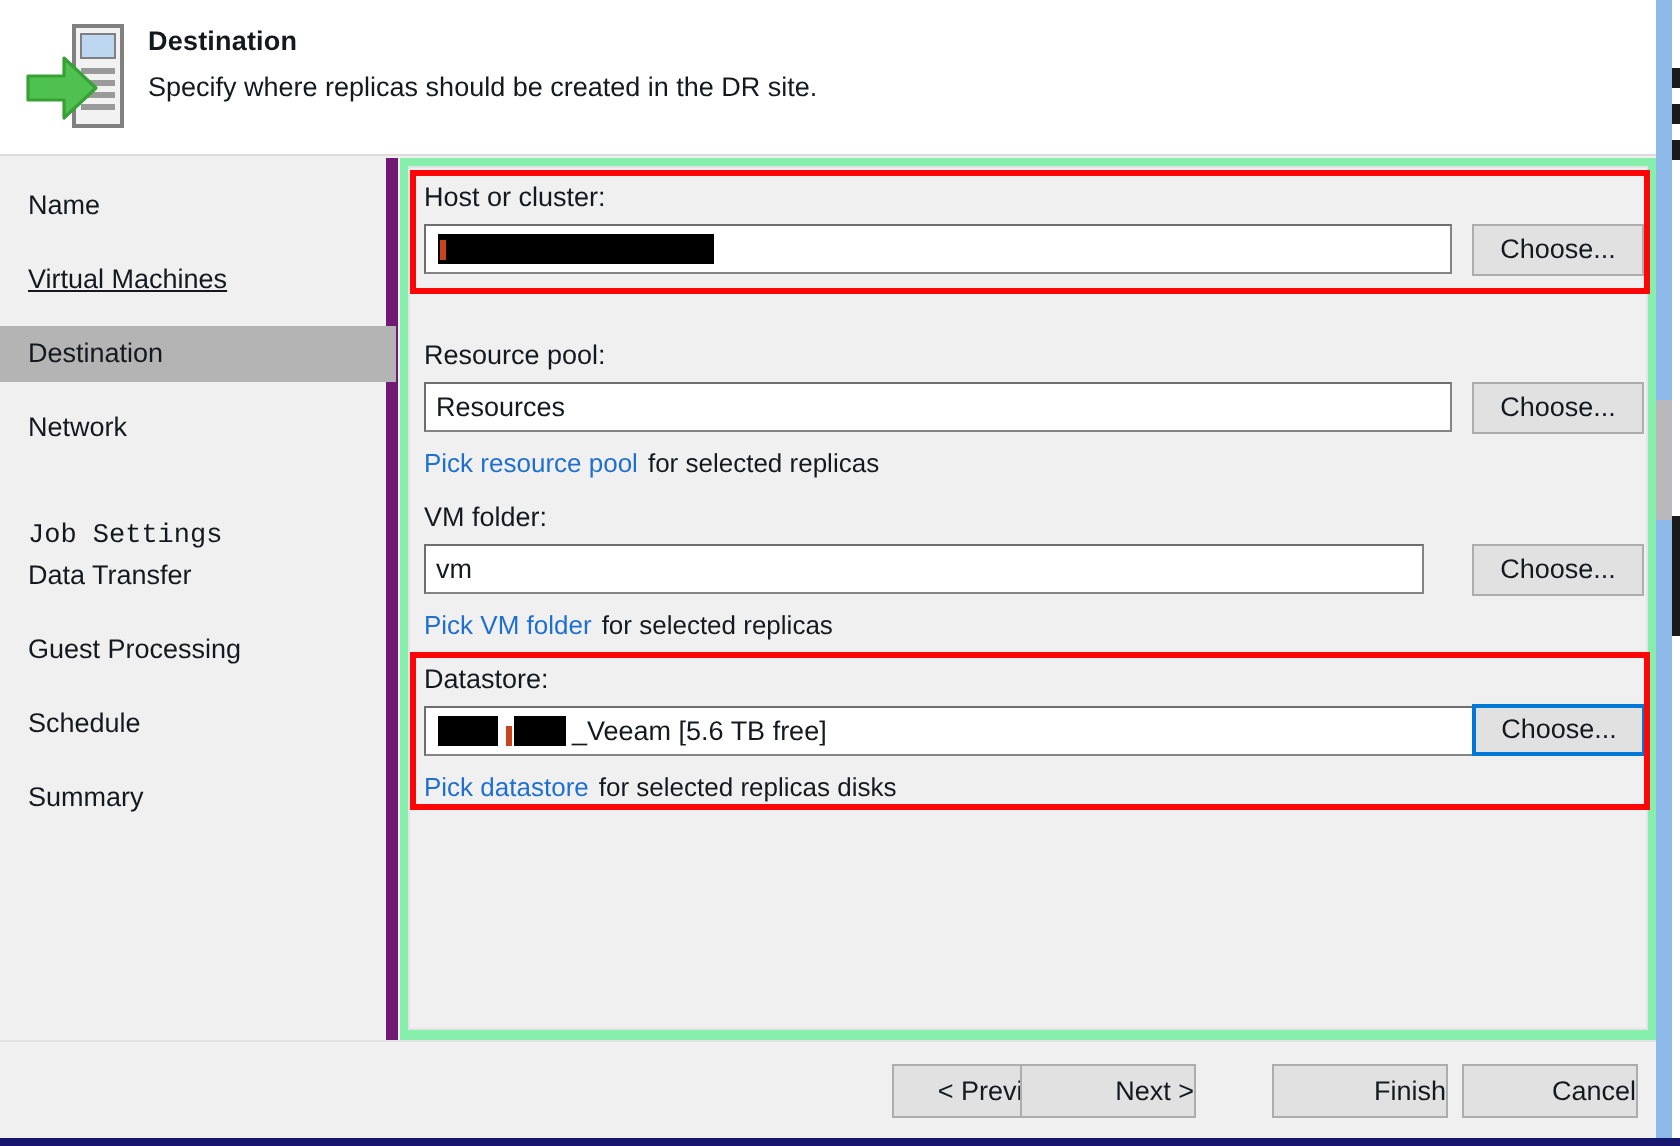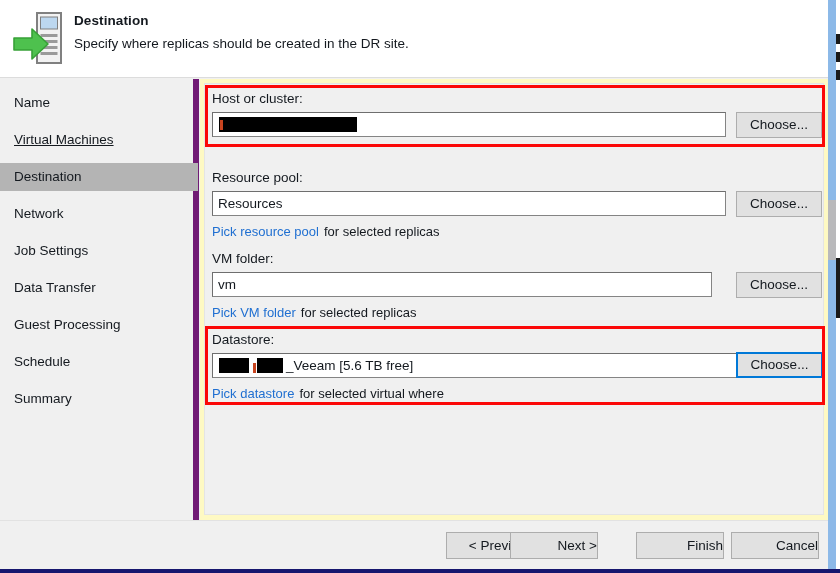--- a/index.html
+++ b/index.html
@@ -113,21 +113,21 @@
   }
   .nav-item.selected {
     background: #b4b4b4;
   }
 
   
   .content {
     position: absolute;
     top: 0; left: 200px;
     width: 628px; height: 441px;
-    background: #fef9c3;
+    background: #86efac;
   }
   .content-border {
     position: absolute;
     top: 4px; left: 4px;
     width: 620px; height: 432px;
     border: 1px solid #e4e4e4;
     background: #f0f0f0;
   }
 
   
@@ -251,21 +251,21 @@
     </div>
   </div>
 
   <div class="body-area">
 
     <div class="sidebar">
       <div class="nav-item" style="top:10px;">Name</div>
       <div class="nav-item" style="top:47px;text-decoration:underline;">Virtual Machines</div>
       <div class="nav-item selected" style="top:84px;">Destination</div>
       <div class="nav-item" style="top:121px;">Network</div>
-      <div class="nav-item" style="top:158px;">Job Settings</div>
+      <div class="nav-item" style="top:176px;font-family:Liberation Mono, monospace;">Job Settings</div>
       <div class="nav-item" style="top:195px;">Data Transfer</div>
       <div class="nav-item" style="top:232px;">Guest Processing</div>
       <div class="nav-item" style="top:269px;">Schedule</div>
       <div class="nav-item" style="top:306px;">Summary</div>
     </div>
 
     <div class="content">
       <div class="content-border"></div>
 
       <div class="fld-label" style="left:12px; top:12px;">Host or cluster:</div>
@@ -302,21 +302,21 @@
       <div class="textbox" style="left:12px; top:274px; width:558px; padding-left:0;">
         <span class="redact" style="left:5px; top:3px; width:32px; height:17px;"></span>
         <span class="caret-mark" style="left:40px; top:9px; height:10px;"></span>
         <span class="redact" style="left:43px; top:3px; width:28px; height:17px;"></span>
         <span style="position:absolute; left:73px; top:0; line-height:23px;">_Veeam [5.6 TB free]</span>
       </div>
 
       <div class="btn-choose focused" style="left:536px; top:273px; width:87px;">Choose...</div>
 
       <div class="hint-row" style="left:12px; top:307px;">
-        <span class="hint-link">Pick datastore</span><span>for selected virtual where</span>
+        <span class="hint-link">Pick datastore</span><span>for selected replicas disks</span>
       </div>
     </div>
 
     <div class="hl-red" style="left:205px; top:6px;  width:620px; height:62px;"></div>
     <div class="hl-red" style="left:205px; top:247px; width:620px; height:79px;"></div>
   </div>
 
   <div class="footer">
     <div class="btn-nav" style="left:446px;">&lt; Previous</div>
     <div class="btn-nav" style="left:510px;">Next &gt;</div>

